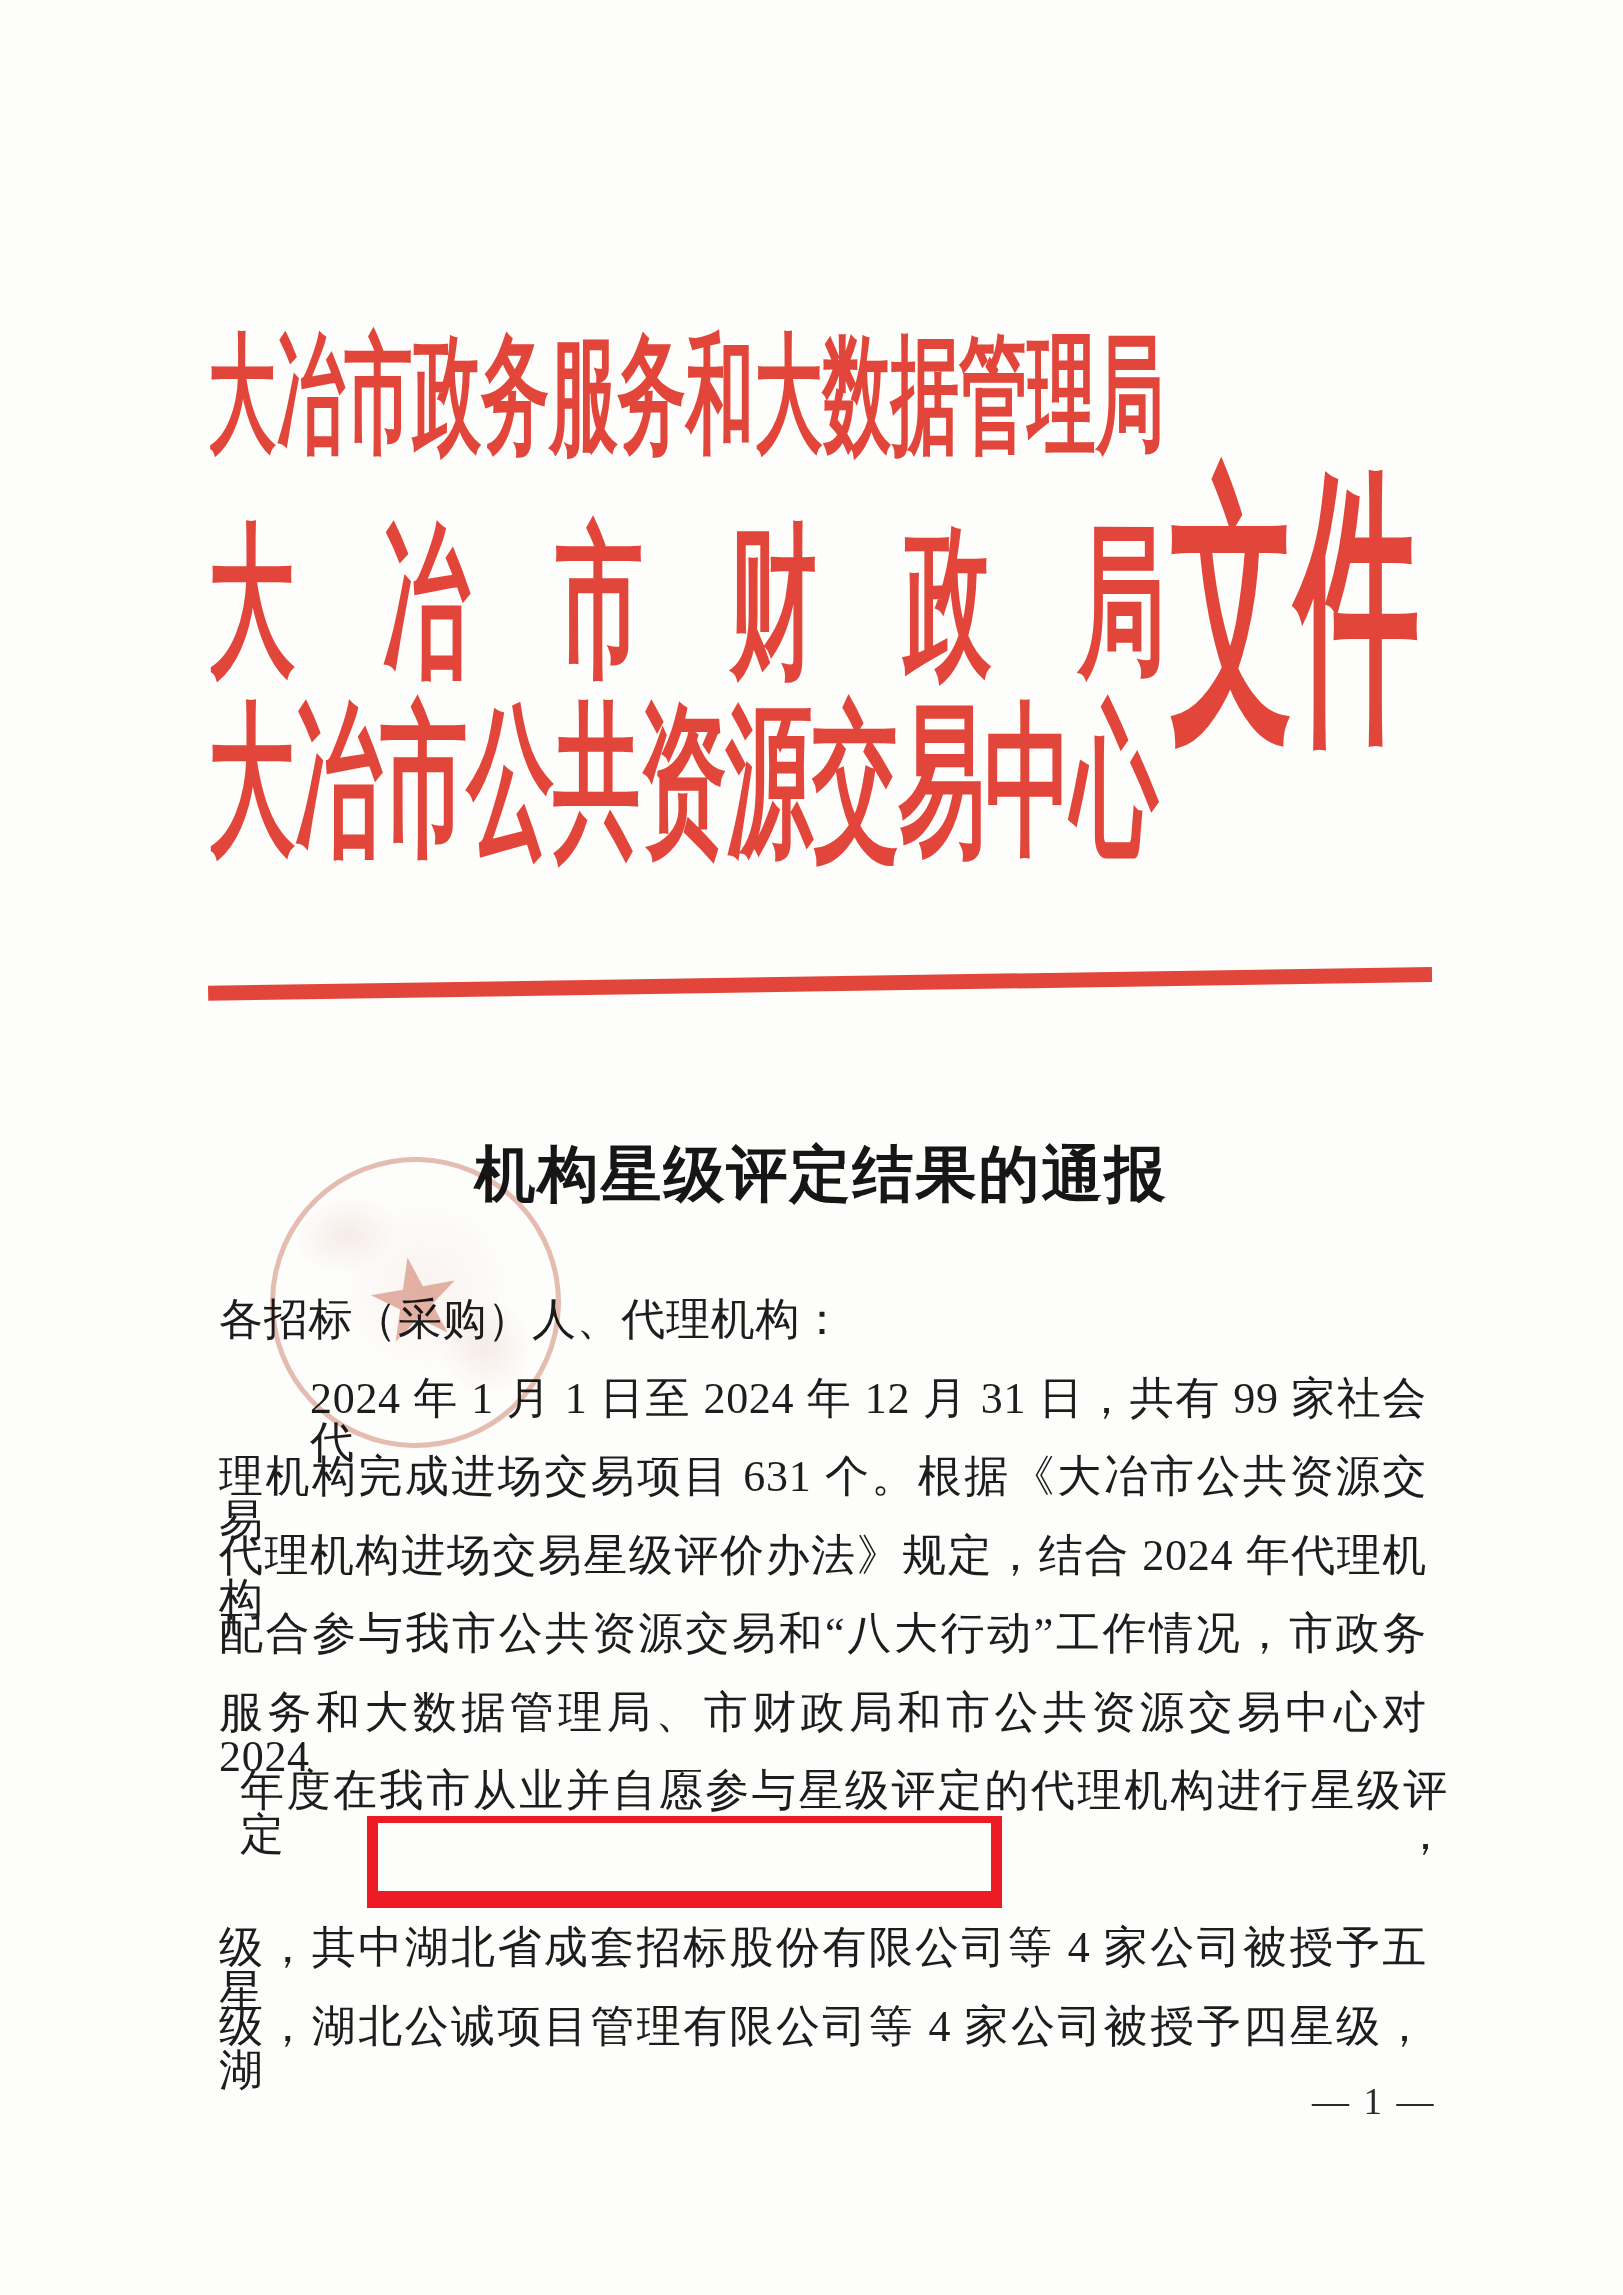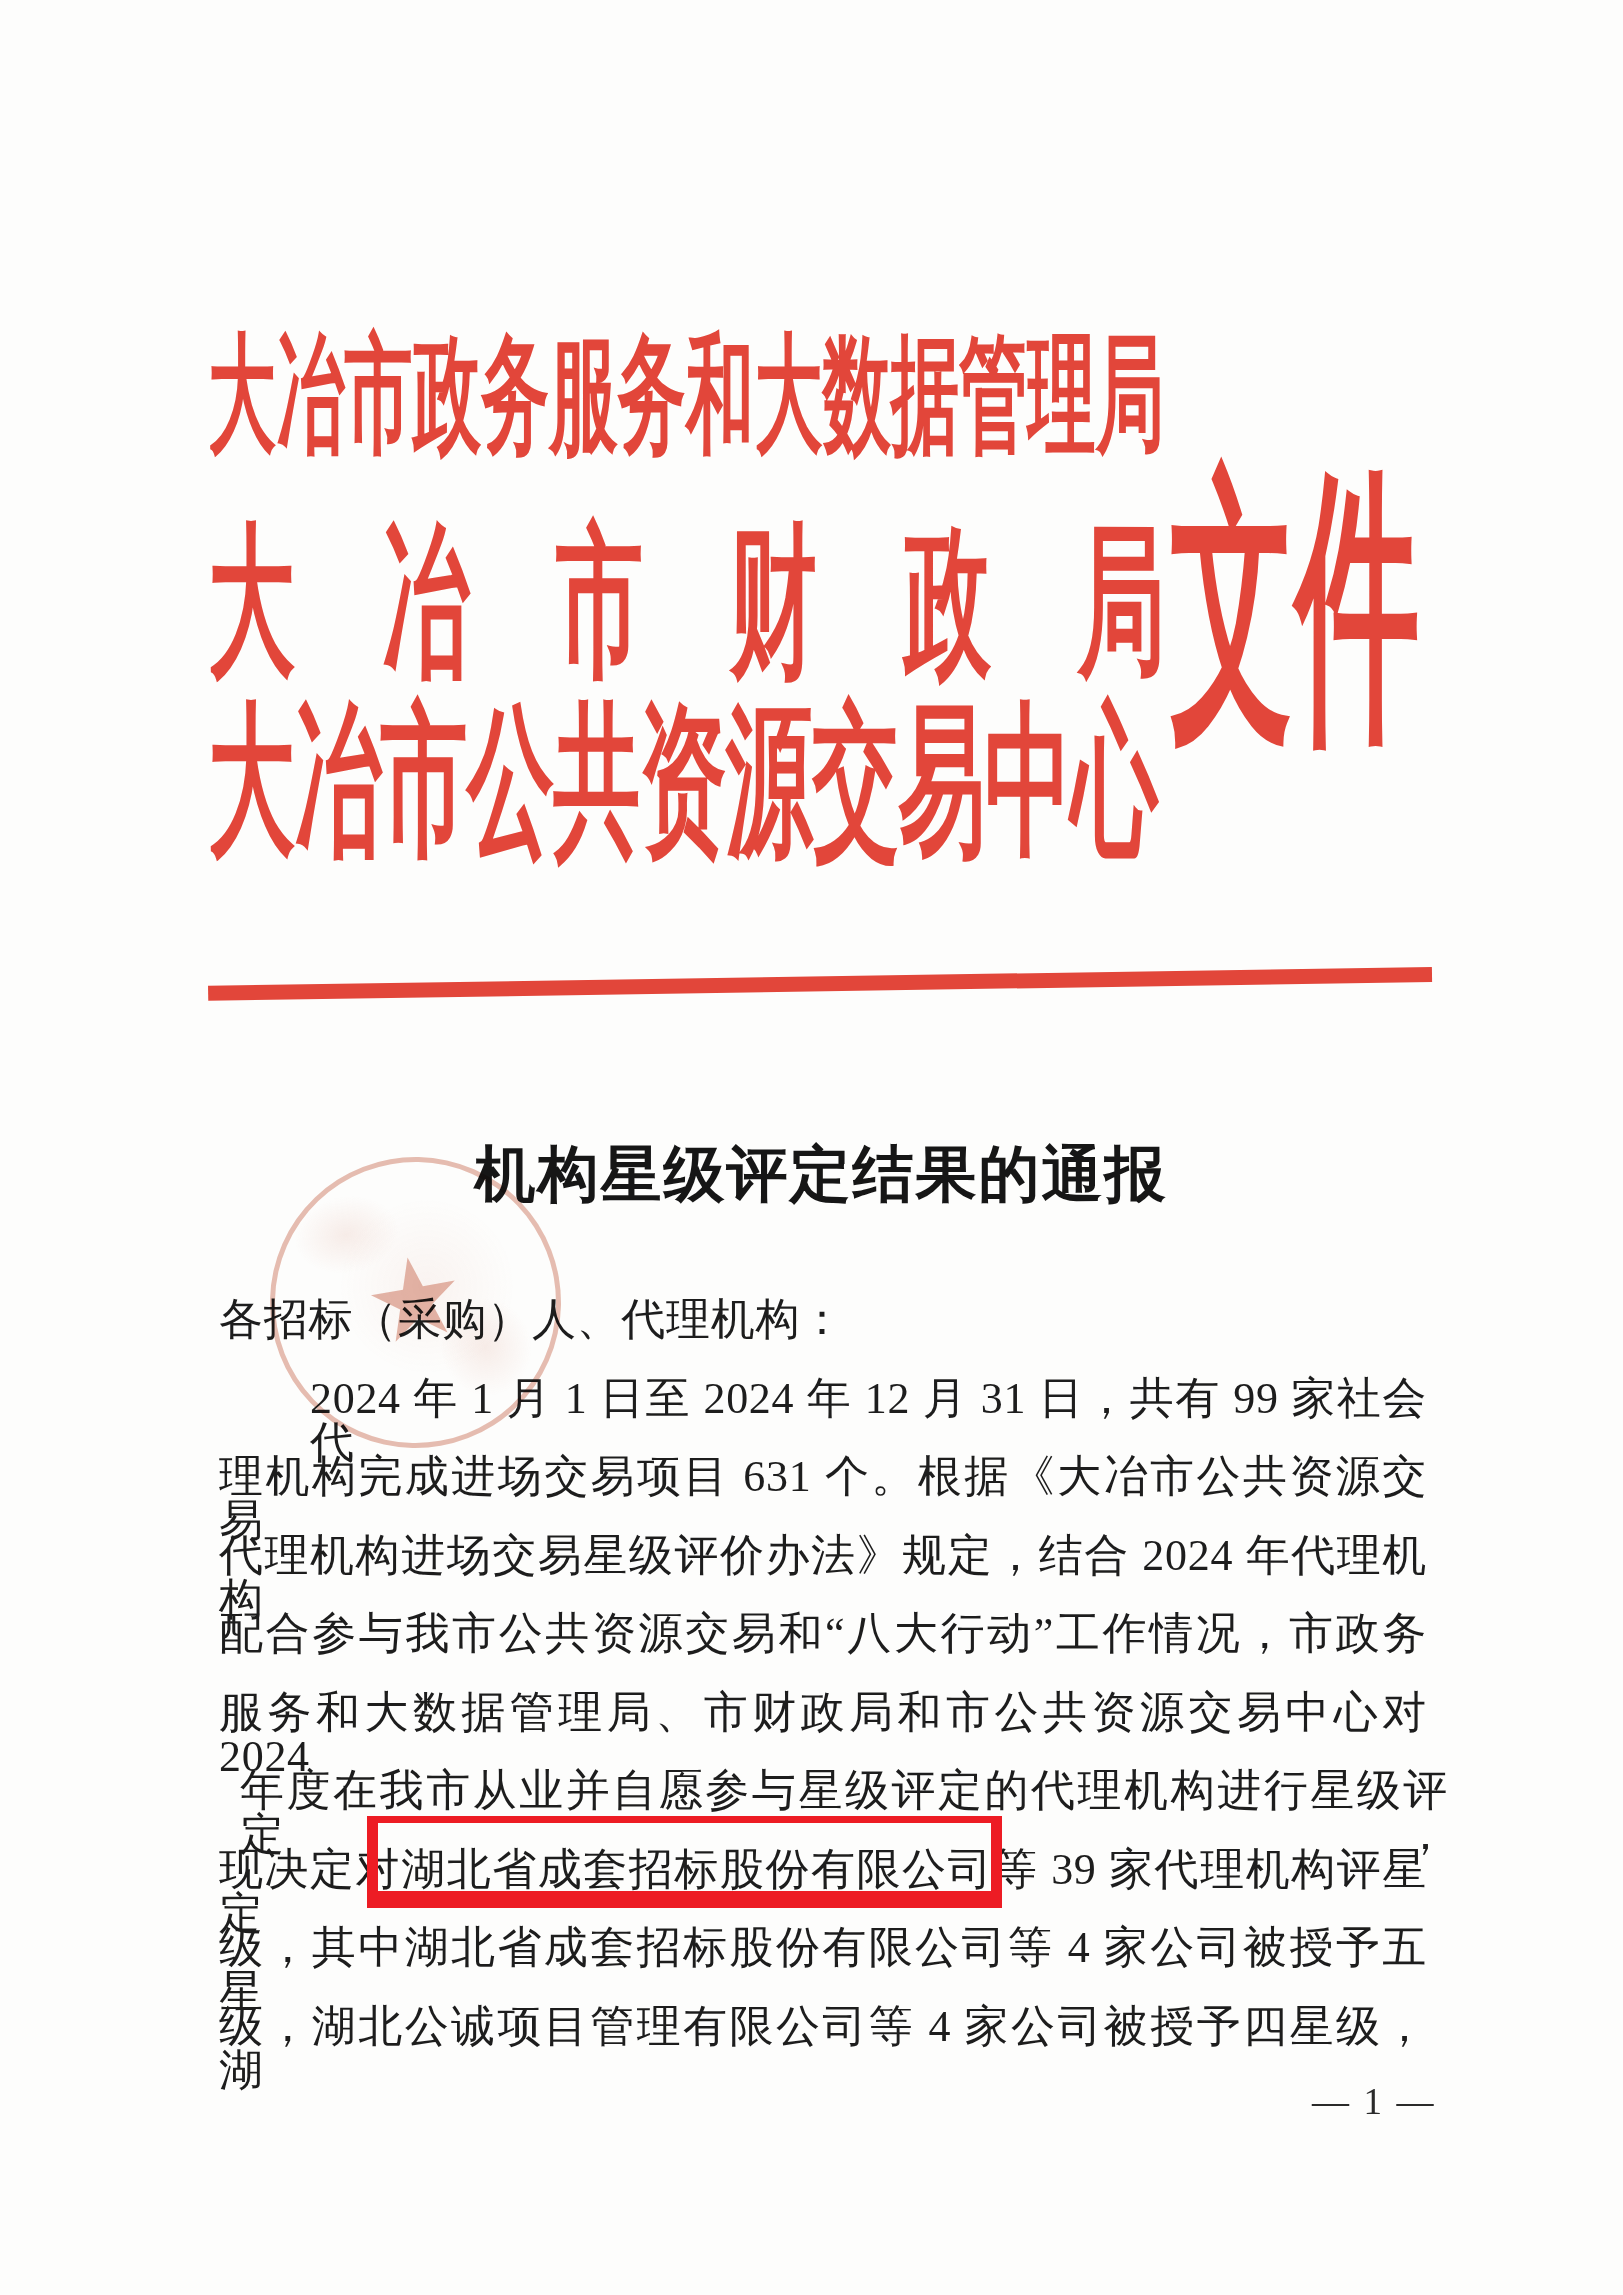--- a/index.html
+++ b/index.html
@@ -99,21 +99,20 @@
 
   <div id="title2" class="titleline">机构星级评定结果的通报</div>
 
   <div id="bl0" class="bodyline salutation">各招标（采购）人、代理机构：</div>
   <div id="bl1" class="bodyline indent">2024 年 1 月 1 日至 2024 年 12 月 31 日，共有 99 家社会代</div>
   <div id="bl2" class="bodyline">理机构完成进场交易项目 631 个。根据《大冶市公共资源交易</div>
   <div id="bl3" class="bodyline">代理机构进场交易星级评价办法》规定，结合 2024 年代理机构</div>
   <div id="bl4" class="bodyline">配合参与我市公共资源交易和“八大行动”工作情况，市政务</div>
   <div id="bl5" class="bodyline">服务和大数据管理局、市财政局和市公共资源交易中心对 2024</div>
   <div id="bl6" class="bodyline">年度在我市从业并自愿参与星级评定的代理机构进行星级评定，</div>
-  <div id="bl7" class="bodyline">现决定对湖北省成套招标股份有限公司等 39 家代理机构评星定</div>
   <div id="bl8" class="bodyline">级，其中湖北省成套招标股份有限公司等 4 家公司被授予五星</div>
   <div id="bl9" class="bodyline">级，湖北公诚项目管理有限公司等 4 家公司被授予四星级，湖</div>
 
   <div id="seal">
     <span class="star">★</span>
   </div>
 
   <div id="hlbox"></div>
 
   <div id="pagenum">— 1 —</div>

